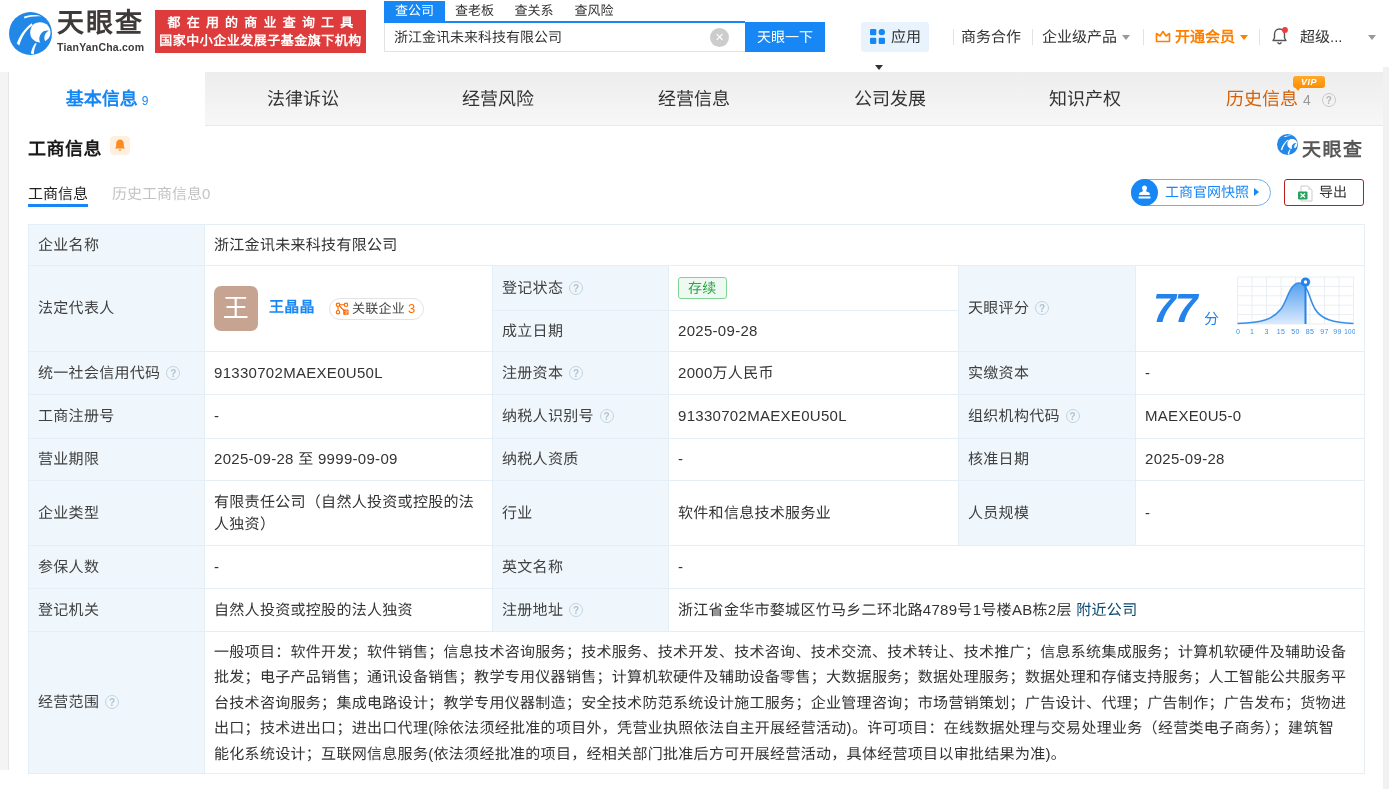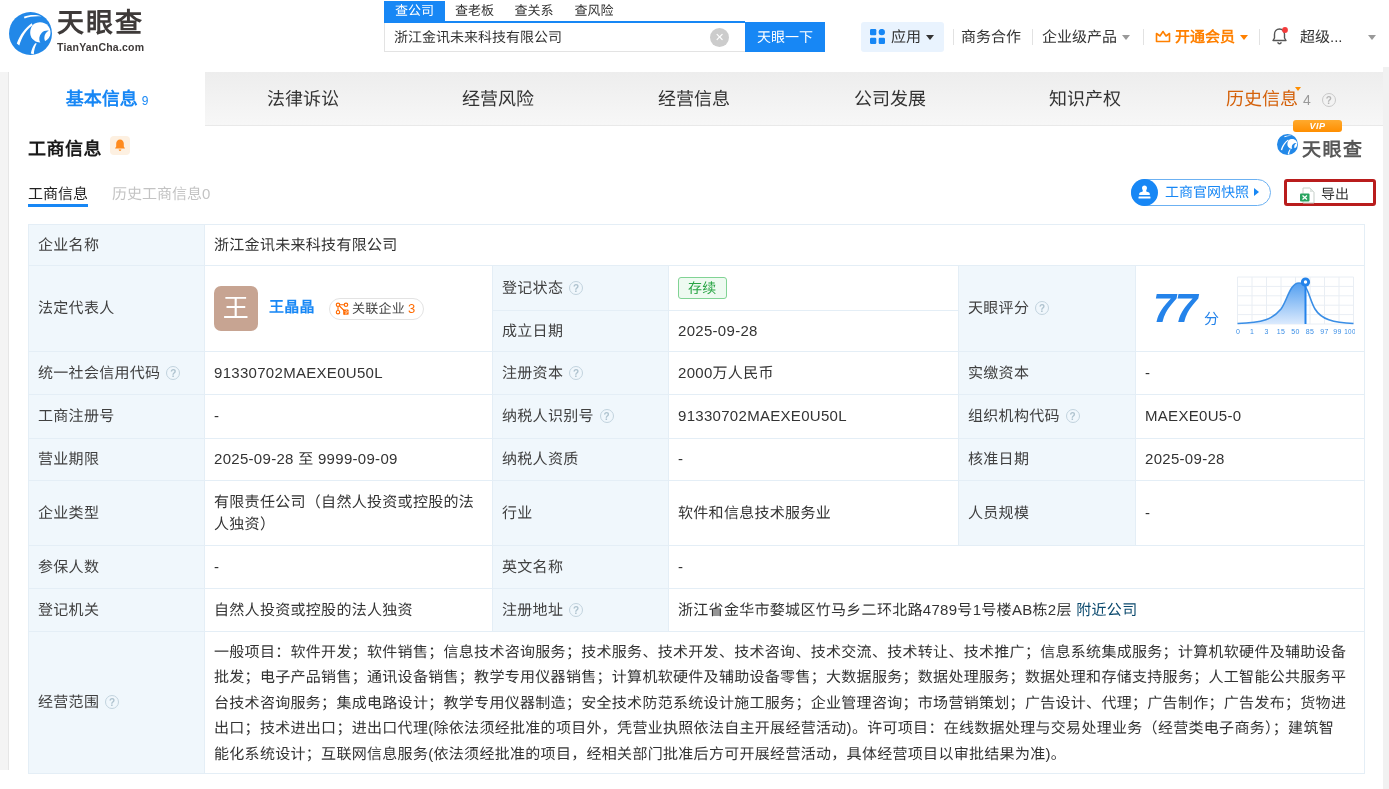--- a/index.html
+++ b/index.html
@@ -25,40 +25,40 @@
 #sline{position:absolute;left:384px;top:21px;width:361px;height:2px;background:#1787f5;}
 #sbox{position:absolute;left:384px;top:23px;width:361px;height:29px;background:#fff;
   border-left:1px solid #e3e3e3;border-bottom:1px solid #e3e3e3;font-size:14px;color:#333;
   line-height:28px;padding-left:9px;}
 #sclear{position:absolute;left:710px;top:28px;width:19px;height:19px;border-radius:50%;
   background:#ccc;color:#fff;font-size:11px;line-height:19px;text-align:center;}
 #sbtn{position:absolute;left:745px;top:22px;width:80px;height:30px;background:#1787f5;
   color:#fff;font-size:14px;text-align:center;line-height:30px;}
 
 .nav{position:absolute;top:22px;height:30px;line-height:30px;font-size:15px;color:#333;}
-#napp{left:861px;width:83px;background:#e9f3fe;border-radius:3px;padding-left:9px;}
+#napp{left:861px;width:68px;background:#e9f3fe;border-radius:3px;padding-left:9px;}
 #appicon{display:inline-block;width:15px;height:15px;vertical-align:-2px;margin-right:6px;}
 .navdiv{position:absolute;top:29px;width:1px;height:16px;background:#e2e2e2;}
 .caret{display:inline-block;width:0;height:0;border-left:4px solid transparent;
   border-right:4px solid transparent;border-top:5px solid #999;vertical-align:2px;margin-left:5px;}
 .caret.dark{border-top-color:#333;}
 .caret.orange{border-top-color:#ff8000;}
 #nvip{color:#ff8000;font-weight:bold;}
 
 #tabbar{position:absolute;left:0;top:72px;width:1389px;height:54px;
   background:linear-gradient(#ededed,#f7f7f7);border-bottom:1px solid #e9e9e9;}
 #tabact{position:absolute;left:9px;top:72px;width:196px;height:55px;background:#fff;
   text-align:center;line-height:54px;}
 #tabact b{color:#1787f5;font-size:18px;}
 #tabact i{color:#1787f5;font-size:12px;font-style:normal;margin-left:4px;}
 .tab{position:absolute;top:72px;height:54px;line-height:54px;font-size:18px;color:#333;
   text-align:center;width:196px;}
-#vipbadge{position:absolute;left:1293px;top:76px;width:49px;height:12px;border-radius:3px;
+#vipbadge{position:absolute;left:1293px;top:76px;width:32px;height:12px;border-radius:3px;
   background:linear-gradient(#ffaa2e,#ff8e00);color:#fff;font-size:9px;font-weight:bold;
-  font-style:italic;text-align:center;line-height:12px;letter-spacing:.5px;margin-top:44px;}
+  font-style:italic;text-align:center;line-height:12px;letter-spacing:.5px;}
 #viptail{position:absolute;left:1295px;top:87px;width:0;height:0;border-left:3px solid transparent;
   border-right:3px solid transparent;border-top:4px solid #ff8e00;}
 
 #lstrip{position:absolute;left:0;top:72px;width:9px;height:698px;background:#f4f4f4;
   border-right:1px solid #e6e6e6;}
 #rstrip{position:absolute;left:1383px;top:67px;width:6px;height:722px;background:#f1f1f1;}
 
 #stitle{position:absolute;left:28px;top:134px;font-size:18px;font-weight:bold;color:#1a1a1a;letter-spacing:.5px;}
 #bellb{position:absolute;left:110px;top:136px;width:20px;height:19px;background:#fdf0e1;border-radius:4px;}
 #bellb svg{position:absolute;left:4px;top:3px;}
@@ -67,21 +67,21 @@
 #subt1{position:absolute;left:28px;top:182px;font-size:15px;color:#222;}
 #subt1u{position:absolute;left:28px;top:204px;width:60px;height:3px;background:#1787f5;}
 #subt2{position:absolute;left:112px;top:182px;font-size:15px;color:#c3c3c3;}
 #snapbtn{position:absolute;left:1131px;top:179px;width:140px;height:27px;border:1px solid #6cb1f2;
   border-radius:14px;background:#fff;}
 #snapc{position:absolute;left:-1px;top:-1px;width:27px;height:27px;border-radius:50%;background:#1787f5;}
 #snapc svg{position:absolute;left:6px;top:5px;}
 #snapt{position:absolute;left:33px;top:0;line-height:25px;font-size:14px;color:#1787f5;}
 #snaparr{position:absolute;left:122px;top:8px;width:0;height:0;border-top:4.5px solid transparent;
   border-bottom:4.5px solid transparent;border-left:5.5px solid #1787f5;}
-#expbtn{position:absolute;left:1284px;top:179px;width:92px;height:27px;border:3px solid #b91c1c;
+#expbtn{position:absolute;left:1284px;top:179px;width:80px;height:27px;border:1px solid #b91c1c;
   border-radius:3px;background:#fff;}
 #expbtn svg{position:absolute;left:12px;top:5px;}
 #expt{position:absolute;left:34px;top:0;line-height:25px;font-size:14px;color:#333;}
 
 #tbl{position:absolute;left:28px;top:224px;border-collapse:collapse;table-layout:fixed;}
 #tbl td{border:1px solid #e4eef6;font-size:15px;color:#333;padding:0 9px;letter-spacing:.3px;
   vertical-align:middle;line-height:1.5;}
 #tbl td.lb{background:#f0f7fc;color:#404040;}
 .qm{display:inline-block;width:14px;height:14px;border:1px solid #c2d3de;border-radius:50%;
   color:#afc3cf;font-size:10px;line-height:13px;text-align:center;margin-left:6px;
@@ -109,20 +109,24 @@
   <svg id="logoc" viewBox="0 0 43 43">
     <circle cx="21.5" cy="21.5" r="21.5" fill="#2288e8"></circle>
     <path d="M14.8,4.8 C20.5,2.6 27.5,2.6 32.5,4.4 C27,3.9 20,4.6 15.6,6.6 Z" fill="#fff"></path>
     <path d="M22.8,11.2 C16.5,15.5 11,22.5 7.8,31.5 L10.3,33.6 C12.5,25 17.5,17.5 23.6,13.2 Z" fill="#fff"></path>
     <path d="M23.6,13.2 C28,9 35.5,9.5 39.2,14 C42,17.5 42.3,22.5 39.8,26 C37.3,29.5 32.5,31.2 28.2,30 C24,28.8 21.2,25 21.2,20.8 C21.2,17.8 22,15.2 23.6,13.2 Z" fill="#fff"></path>
     <path d="M31.2,30.8 C29.6,27.6 30,23.6 32.6,21 C34.5,19.1 37.2,18.3 39.8,18.7 C37.4,19.9 35.7,22.2 35.4,24.9 C35.1,27.4 36,29.7 37.8,31.2 C35.7,31.8 33.2,31.7 31.2,30.8 Z" fill="#2288e8"></path>
     <path d="M27.8,31.5 C26,34.5 25,38 24.8,42.2 L21.8,41.6 C22.5,37.6 24,34 26.2,31.2 Z" fill="#fff"></path>
   </svg>
   <div id="logot">天眼查</div>
   <div id="logou">TianYanCha.com</div>
+  <div id="redbox">
+      <div class="l1">都在用的商业查询工具</div>
+      <div class="l2">国家中小企业发展子基金旗下机构</div>
+    </div>
   <div id="stabs"><span class="stab" id="stab1">查公司</span><span class="stab" style="width:59px">查老板</span><span class="stab" style="width:60px">查关系</span><span class="stab" style="width:60px">查风险</span></div>
   <div id="sline"></div>
   <div id="sbox">浙江金讯未来科技有限公司</div>
   <div id="sclear">✕</div>
   <div id="sbtn">天眼一下</div>
   <div class="nav" id="napp"><svg id="appicon" viewBox="0 0 15 15">
         <rect x="0" y="0" width="6.3" height="6.3" rx="1.2" fill="#1787f5"></rect>
         <circle cx="11.8" cy="3.1" r="3.2" fill="#1787f5"></circle>
         <rect x="0" y="8.7" width="6.3" height="6.3" rx="1.2" fill="#1787f5"></rect>
         <rect x="8.7" y="8.7" width="6.3" height="6.3" rx="1.2" fill="#1787f5"></rect>

